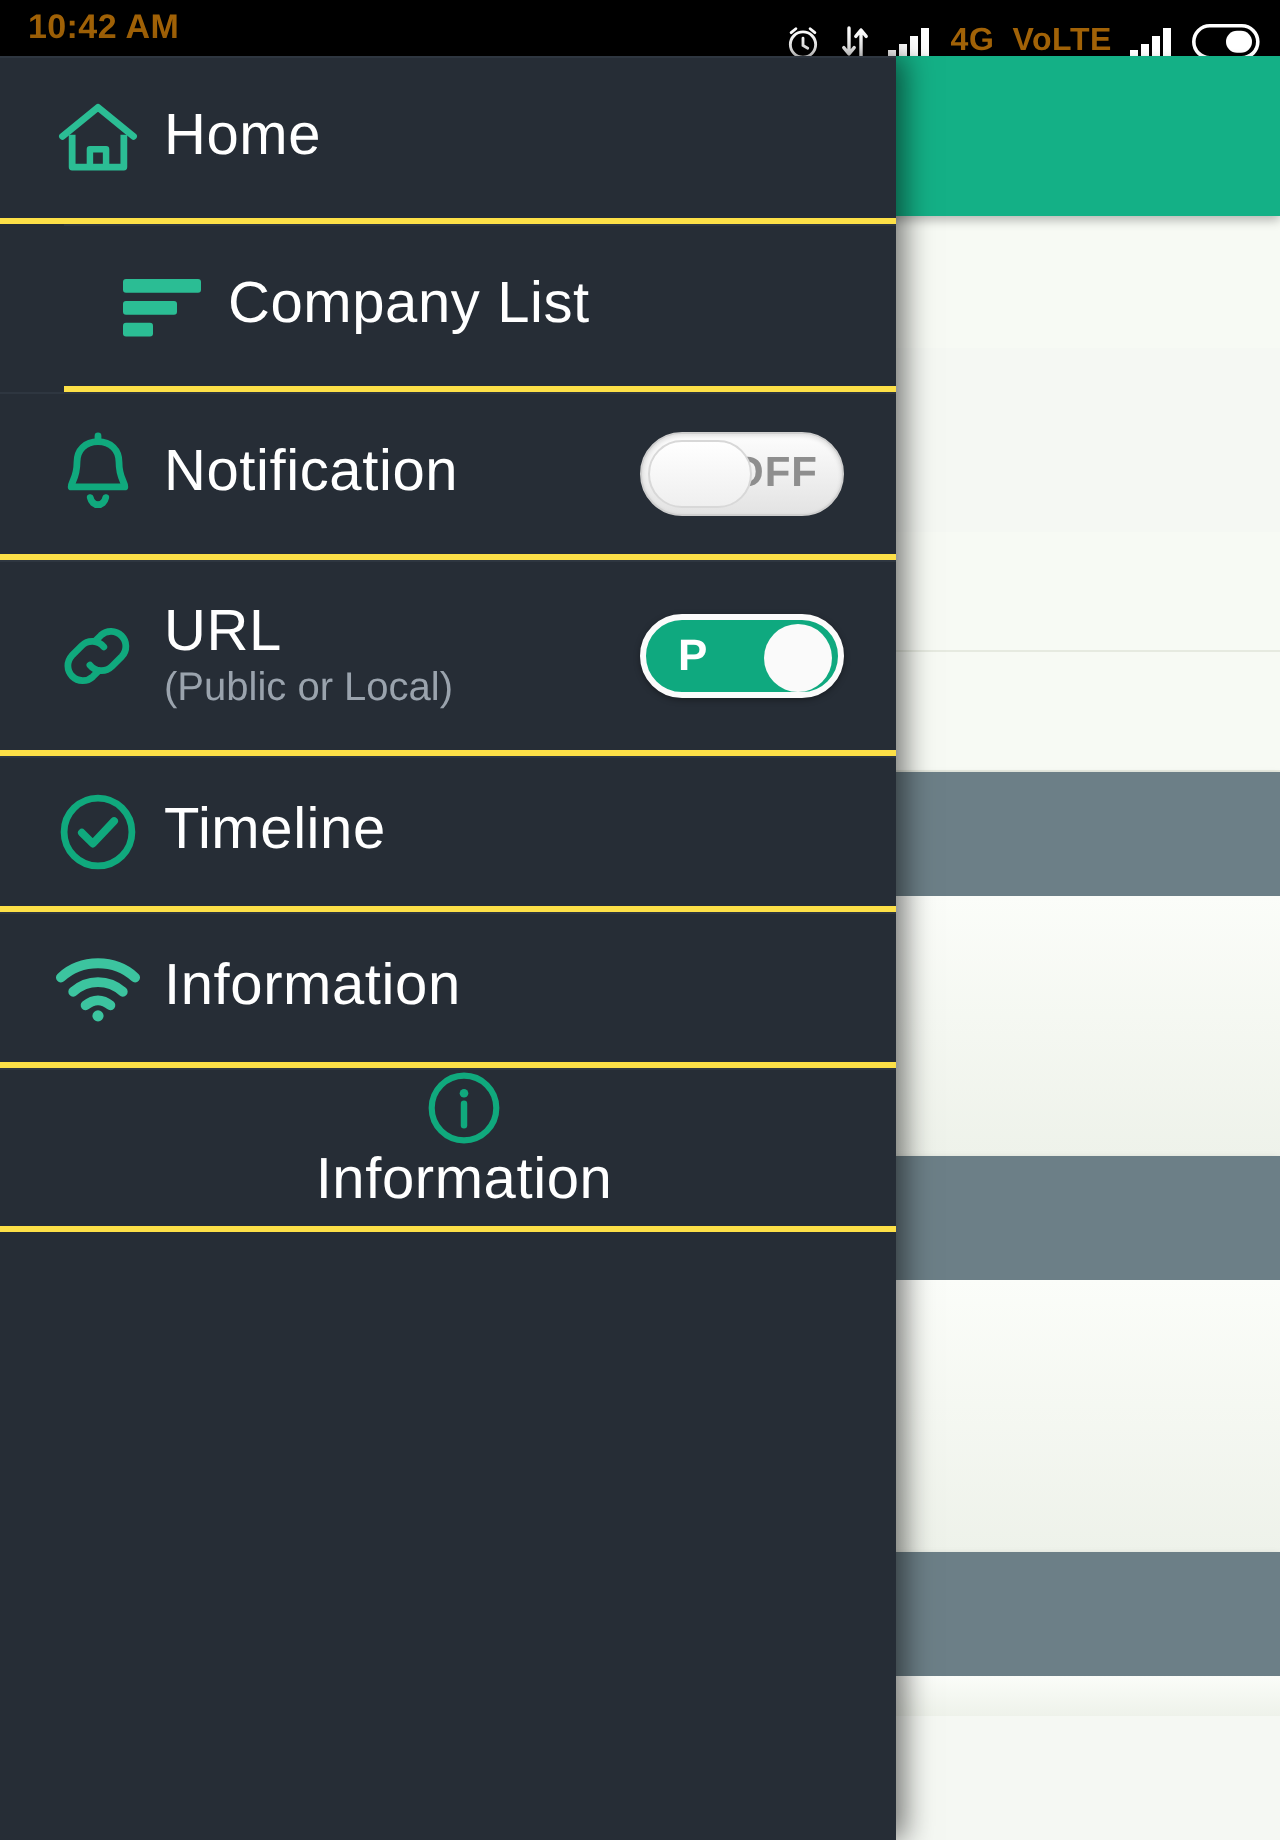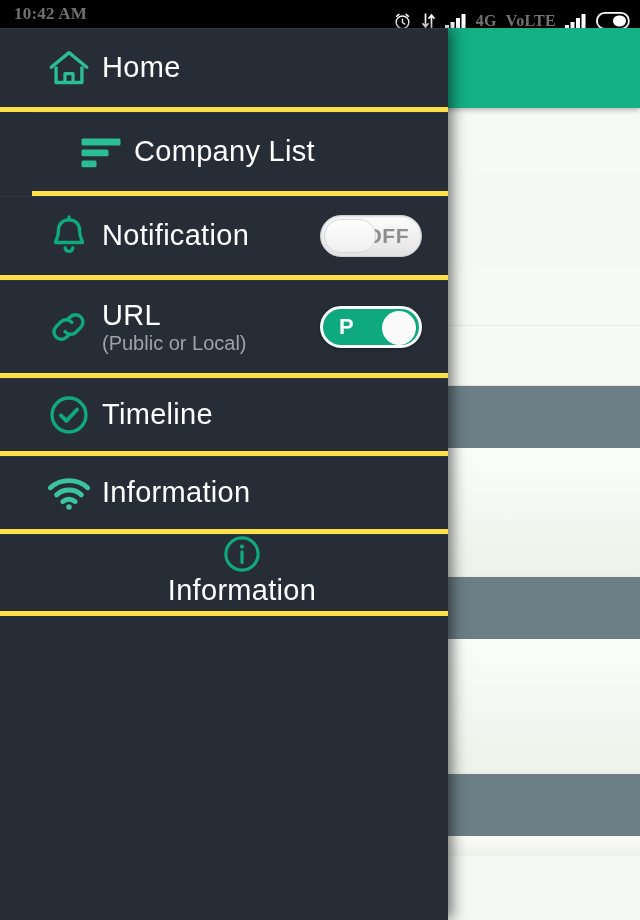--- a/index.html
+++ b/index.html
@@ -7,24 +7,23 @@
   body {
     font-family:"Liberation Sans", sans-serif;
     background:#20262e;
     overflow:hidden;
     position:relative;
   }
 
   
   #status-bar {
     position:absolute; top:0; left:0; width:640px; height:28px;
-    background:#000; color:#737373;
+    background:#000; color:#a16207;
     display:flex; align-items:center; justify-content:space-between;
     padding:0 10px 0 14px;
-    font-family:Liberation Serif, serif;
   }
   #status-bar .clock { font-size:17px; font-weight:bold; letter-spacing:.2px; }
   #status-bar .sb-right { display:flex; align-items:center; gap:9px;margin-top:14px; }
   .sb-ico { display:flex; align-items:center; }
   .sb-text { font-size:16px; font-weight:bold; letter-spacing:.3px; }
 
   
   #app-content {
     position:absolute; top:28px; left:0; width:640px; height:892px;
     background:#f5f8f3;
@@ -72,21 +71,21 @@
   .sb-row .amount.bold { font-weight:bold; }
 
   
   #drawer {
     position:absolute; top:28px; left:0; width:448px; height:892px;
     background:#262d36; z-index:10;
     box-shadow:4px 0 14px rgba(0,0,0,.55);
   }
   .nav-item {
     position:relative; display:flex; align-items:center;
-    padding-left:36px; border-bottom:5px solid #fde047;
+    padding-left:16px; border-bottom:3px solid #fde047;
     box-shadow:inset 0 1px 0 #2e3640;
   }
   .nav-icon { width:66px; display:flex; align-items:center; justify-content:center; flex:none; }
   .nav-text { flex:1; }
   .nav-label { color:#fff; font-size:29px; letter-spacing:.3px; }
   .nav-sub { color:#9aa3ad; font-size:20px; margin-top:0; }
 
   
   .toggle { position:absolute; right:26px; top:50%; transform:translateY(-50%);
             width:102px; height:42px; border-radius:21px; }

